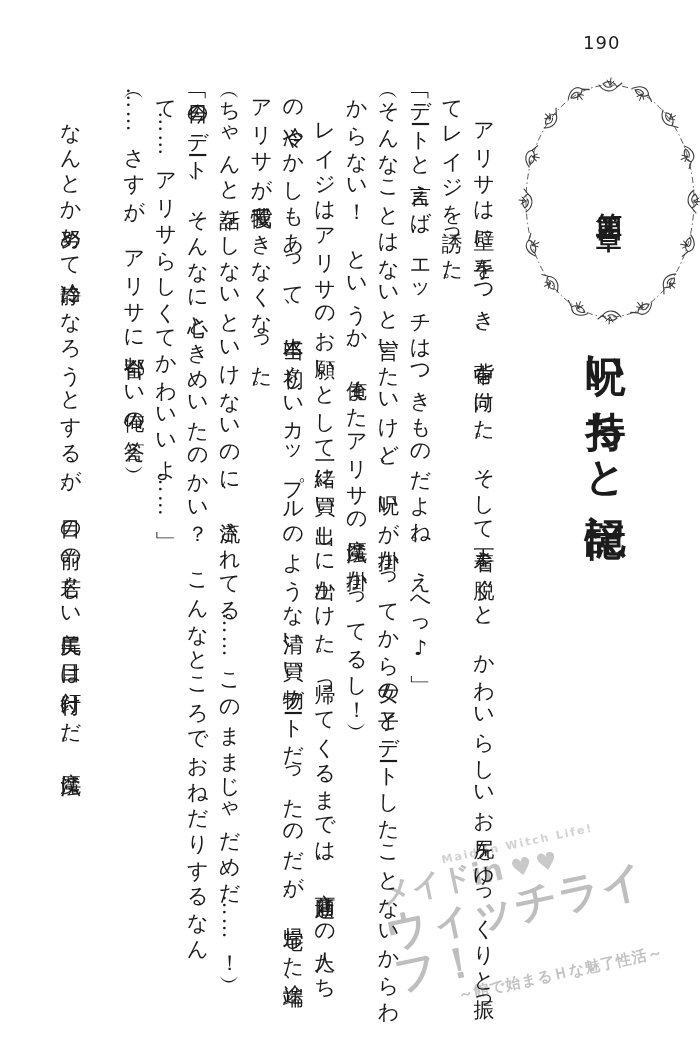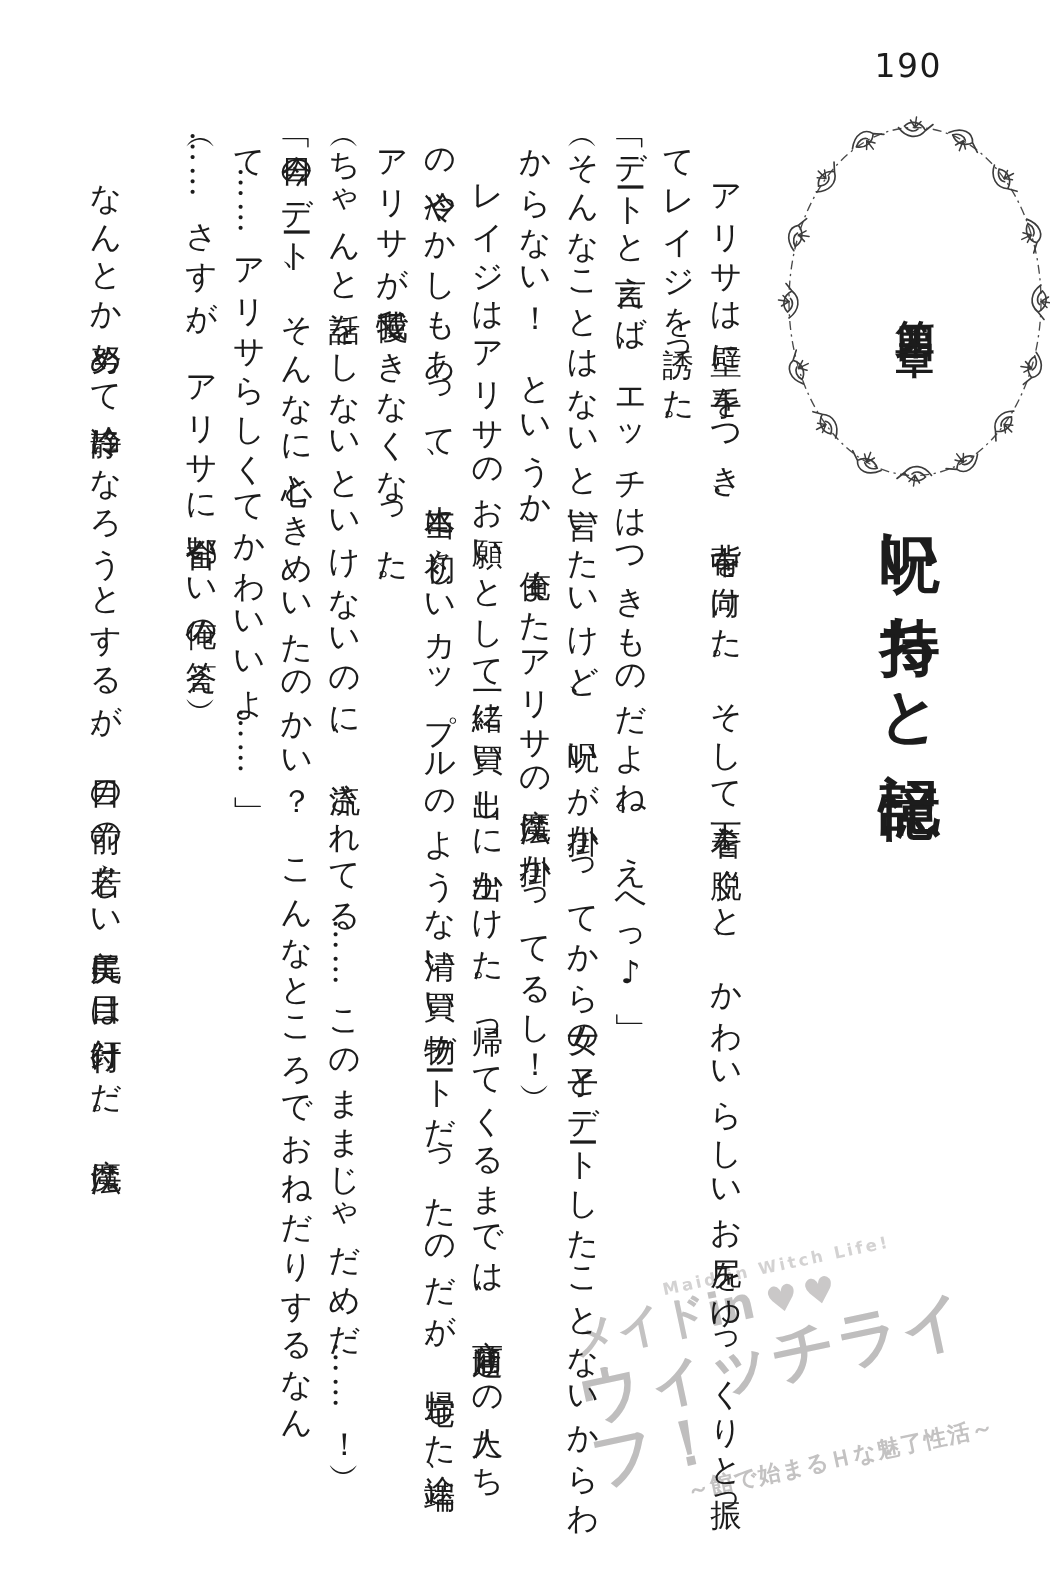--- a/index.html
+++ b/index.html
@@ -3,21 +3,21 @@
 <meta charset="utf-8">
 <style>
   html,body{margin:0;padding:0;}
   body{
     width:700px;height:1050px;position:relative;overflow:hidden;
     background:#ffffff;color:#1c1c1c;
     font-family:"DejaVu Serif","Liberation Serif",serif;
   }
   .page-number{
     position:absolute;top:32px;left:583px;
-    font-size:22px;letter-spacing:1px;
+    font-size:18px;letter-spacing:1px;
     font-family:"DejaVu Sans","Liberation Sans",sans-serif;
   }
   .wreath{position:absolute;left:515px;top:70px;width:190px;height:262px;}
   .wreath svg{width:100%;height:100%;display:block;}
   .chapter-label{
     position:absolute;left:50%;top:50%;transform:translate(-50%,-50%);
     writing-mode:vertical-rl;text-orientation:mixed;
     font-size:26px;font-weight:bold;letter-spacing:6px;white-space:nowrap;
   }
   .chapter-title{

